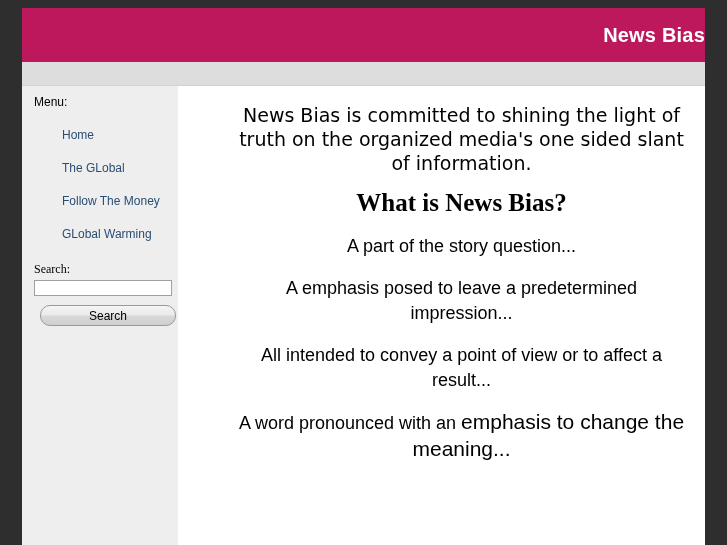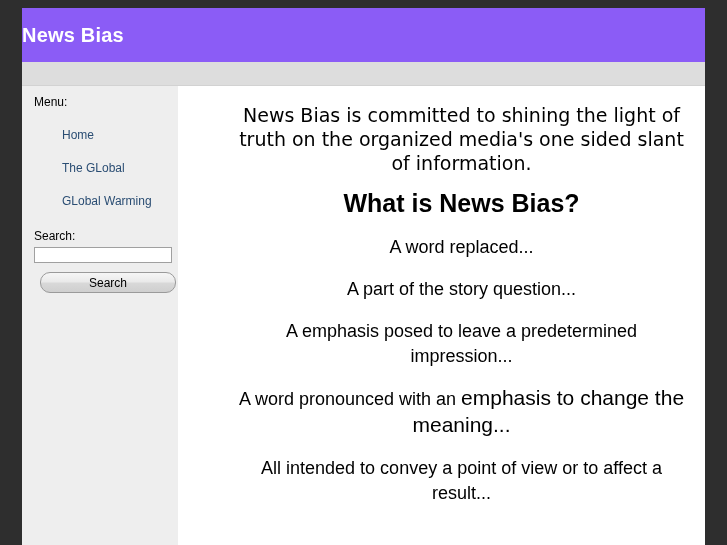--- a/index.html
+++ b/index.html
@@ -20,24 +20,24 @@
     top: 8px;
     width: 683px;
     height: 537px;
     background: #ffffff;
     overflow: hidden;
   }
 
   
   #site-header {
     height: 54px;
-    background: #8b5cf6;
+    background: #be185d;
     display: flex;
     align-items: center;
-    justify-content: flex-start;
+    justify-content: flex-end;
   }
   #site-title {
     color: #ffffff;
     font-size: 20px;
     font-weight: bold;
     letter-spacing: 0.2px;
     margin: 0;
   }
 
   
@@ -81,20 +81,21 @@
   }
   #menu-list a {
     color: #2a4d73;
     font-size: 12px;
     text-decoration: none;
     white-space: nowrap;
   }
 
   #search-label {
     margin-top: 8px;
+    font-family: Liberation Serif, serif;
   }
 
   #search-input {
     display: block;
     width: 138px;
     height: 16px;
     box-sizing: border-box;
     margin: 3px 0 0 0;
     padding: 1px 3px;
     border: 1px solid #a0a0a0;
@@ -135,21 +136,21 @@
     color: #000000;
     margin: 11px 0 0 0;
     font-family: "DejaVu Sans", sans-serif;
   }
 
   #content-heading {
     font-size: 25px;
     font-weight: bold;
     color: #000000;
     margin: 14px 0 0 0;
-    font-family: Liberation Sans, sans-serif;
+    font-family: Liberation Serif, serif;
   }
 
   .body-paragraph {
     font-size: 18px;
     line-height: 25px;
     color: #000000;
     margin: 17px 0 0 0;
   }
   .body-paragraph.tight {
     margin-top: 16px;
@@ -177,43 +178,45 @@
       <p class="sidebar-label">Menu:</p>
 
       <ul id="menu-list">
         <li>
           <a href="#">Home</a>
         </li>
         <li>
           <a href="#">The GLobal</a>
         </li>
         <li>
+          <a href="#">Follow The Money</a>
+        </li>
+        <li>
           <a href="#">GLobal Warming</a>
         </li>
       </ul>
 
       <p class="sidebar-label" id="search-label">Search:</p>
 
       <input id="search-input" type="text" placeholder="" style="">
 
       <button id="search-button">Search</button>
 
     </div>
 
     <div id="main">
 
       <p id="intro-paragraph">News Bias is committed to shining the light of truth on the organized media's one sided slant of information.</p>
 
       <h2 id="content-heading">What is News Bias?</h2>
 
-      <p class="body-paragraph">A word replaced...</p>
       <p class="body-paragraph">A part of the story question...</p>
       <p class="body-paragraph">A emphasis posed to leave a predetermined impression...</p>
 
+      <p class="body-paragraph">All intended to convey a point of view or to affect a result...</p>
+
       <p class="body-paragraph tight"><span>A word pronounced with an </span><span class="emphasis-text">emphasis to change the meaning...</span></p>
 
-      <p class="body-paragraph">All intended to convey a point of view or to affect a result...</p>
-
     </div>
 
   </div>
 
 </div>
 
 </body></html>

